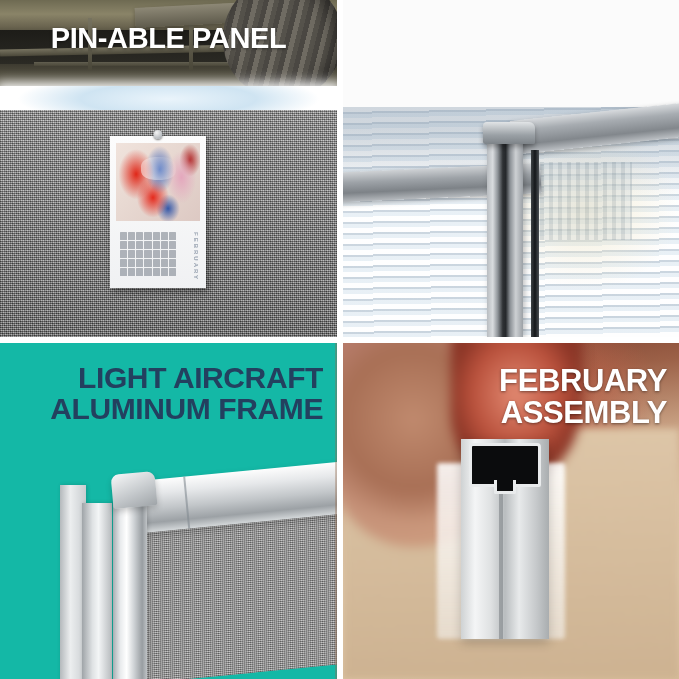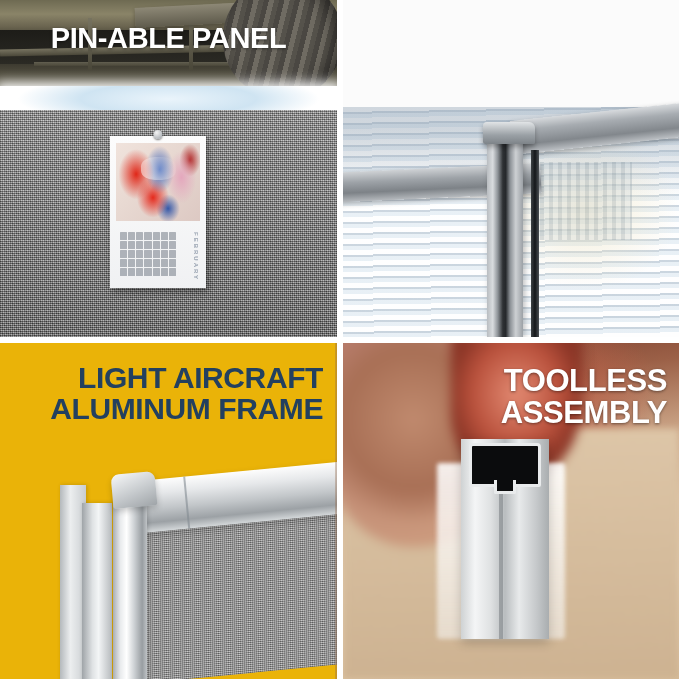--- a/index.html
+++ b/index.html
@@ -190,21 +190,21 @@
     position:absolute; left:188px; top:150px; width:8px; height:188px;
     background:linear-gradient(90deg,#3d4245,#14171a,#4b5054);
   }
   .cap-tr {
     left:10px; right:14px; top:22px;
     text-align:center;
     font-size:31px;
   }
 
   
-  .bl { background:#eab308; }
+  .bl { background:#14b8a6; }
   .bl-frame-top {
     position:absolute; left:120px; top:140px; width:260px; height:52px;
     background:linear-gradient(180deg,#fdfdfd 0%,#e6e8ea 26%,#c2c6c9 56%,#9ca1a5 82%,#d4d8da 100%);
     transform:rotate(-5.5deg);
     transform-origin:left center;
     box-shadow:0 3px 7px rgba(0,0,0,.18);
   }
   .bl-frame-top:after {
     content:"";
     position:absolute; left:66px; top:0; width:2px; height:100%;
@@ -422,16 +422,16 @@
     <div class="br-blur">
       <div class="br-carpet"></div>
       <div class="br-hand"></div>
       <div class="br-finger"></div>
     </div>
     <div class="br-tile"></div>
     <div class="br-extrusion"></div>
     <div class="br-slot"></div>
     <div class="br-channel"></div>
 
-    <div class="caption cap-white cap-br">TOOLLESS ASSEMBLY</div>
+    <div class="caption cap-white cap-br">FEBRUARY ASSEMBLY</div>
   </div>
 
 </div>
 
 </body></html>

